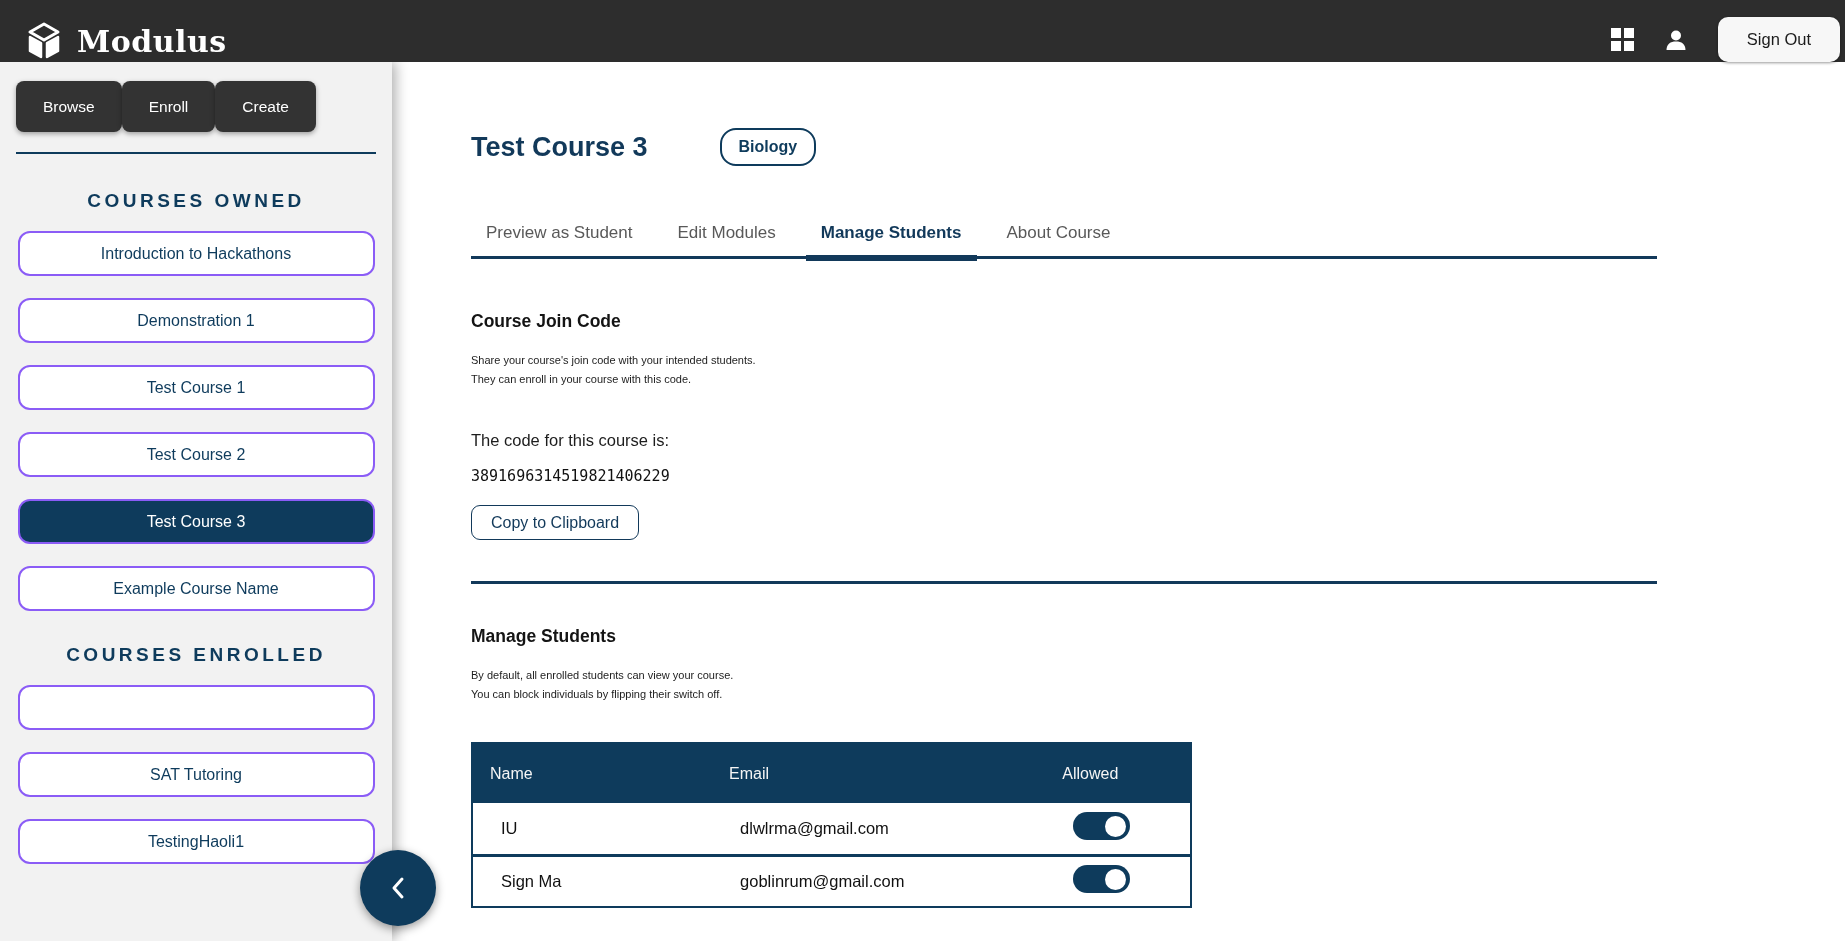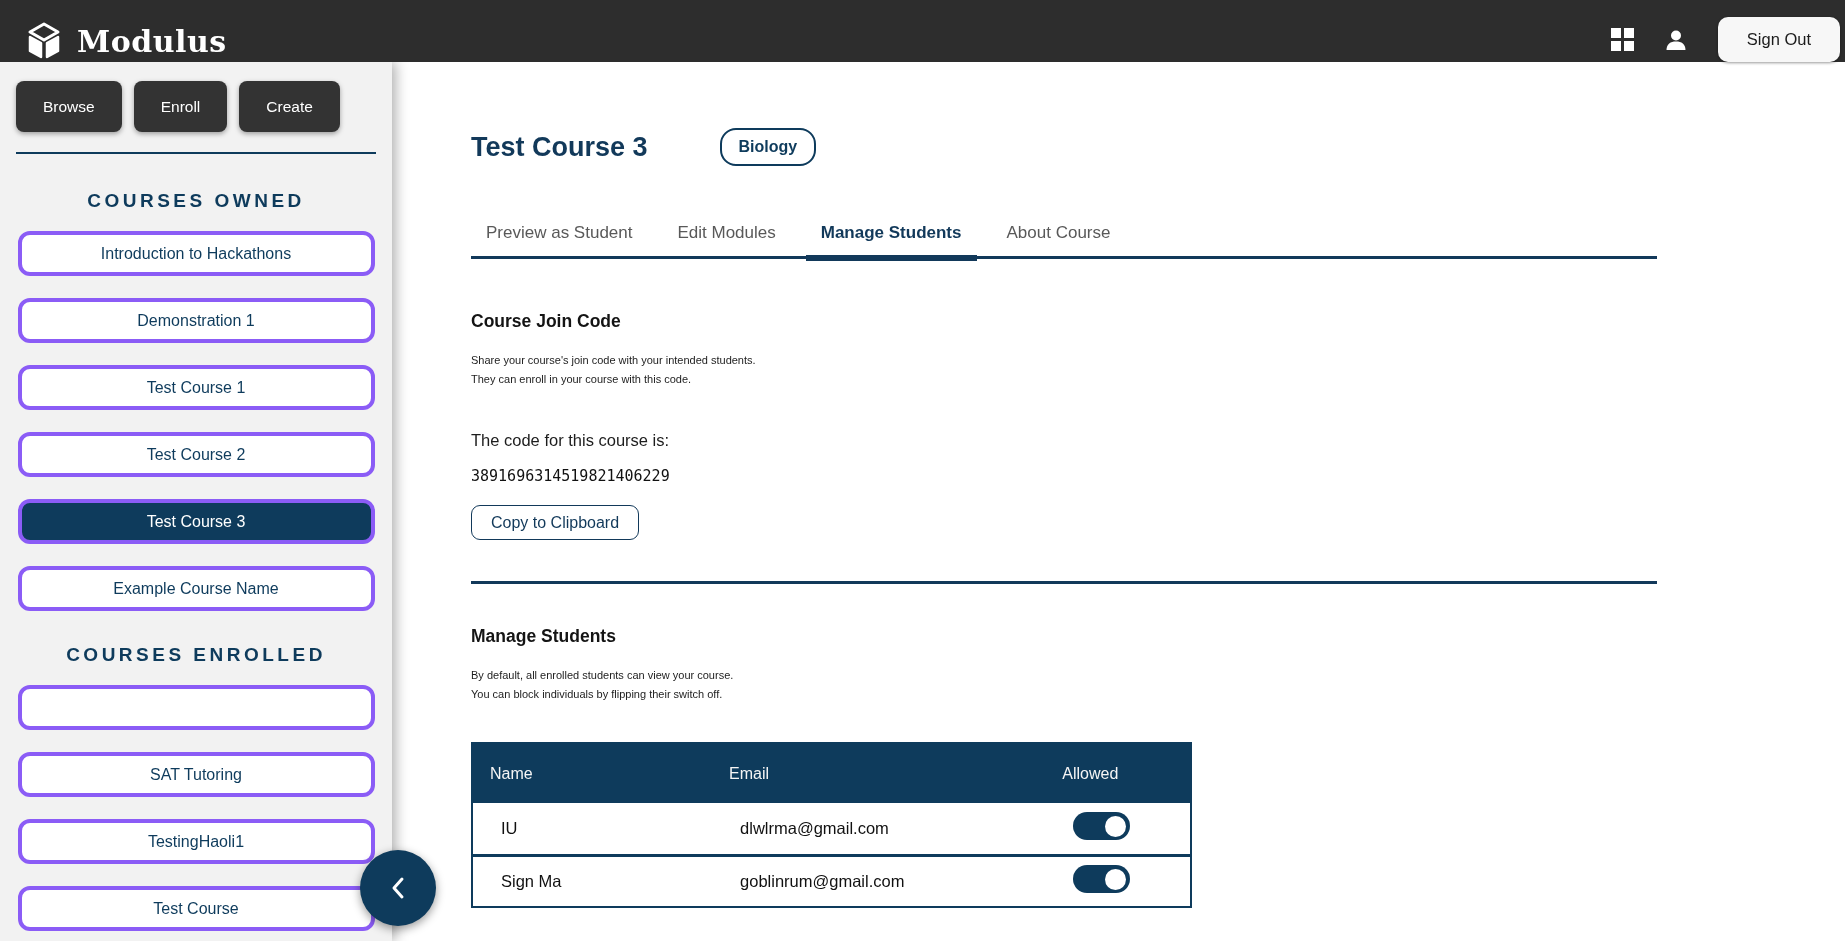--- a/index.html
+++ b/index.html
@@ -20,30 +20,30 @@
   .signout-btn { background:#f7f7f7; color:#1c1c1c; font-size:16.5px; border:none;
                  border-radius:10px; height:45px; padding:0 29px; cursor:pointer;
                  font-family:inherit; box-shadow:0 1px 3px rgba(0,0,0,.4); }
 
   
   .layout { display:flex; height:879px; }
 
   
   .sidebar { width:392px; background:#f2f2f2; position:relative; z-index:20;
              box-shadow:4px 0 12px rgba(0,0,0,.30); padding-top:19px; flex:none; }
-  .actions { display:flex; padding:0 16px; gap:12px; }
+  .actions { display:flex; padding:0 16px; gap:0; }
   .action-btn { background:#333333; color:#fff; border:none; border-radius:8px;
                 height:51px; padding:0 27px; font-size:15.5px; font-family:inherit;
                 cursor:pointer; box-shadow:0 2px 5px rgba(0,0,0,.35); }
   .sidebar-divider { height:2px; background:#0e3b5c; margin:20px 16px 0; }
   .section-label { text-align:center; color:#0e3b5c; font-weight:bold; font-size:19px;
                    letter-spacing:3.5px; margin-top:36px; }
   .course-list { margin-top:19px; }
   .course-btn { width:357px; margin:0 auto 22px; height:45px; background:#fff;
-                border:4px solid #8b5cf6; border-radius:12px; color:#0e3b5c;
+                border:2px solid #8b5cf6; border-radius:12px; color:#0e3b5c;
                 font-size:16px; font-family:inherit; display:flex; align-items:center;
                 justify-content:center; cursor:pointer; }
   .course-btn.selected { background:#0e3b5c; color:#ffffff; }
   .collapse-btn { position:absolute; left:360px; top:788px; width:76px; height:76px;
                   border-radius:50%; background:#0e3b5c; border:none; cursor:pointer;
                   display:flex; align-items:center; justify-content:center;
                   box-shadow:0 3px 10px rgba(0,0,0,.4); z-index:30; }
 
   
   .main { flex:1; padding-left:79px; background:#fff; }
@@ -137,21 +137,20 @@
       <button class="course-btn">Test Course 2</button>
       <button class="course-btn selected">Test Course 3</button>
       <button class="course-btn">Example Course Name</button>
     </div>
 
     <div class="section-label" style="margin-top:33px;">COURSES ENROLLED</div>
     <div class="course-list">
       <button class="course-btn"></button>
       <button class="course-btn">SAT Tutoring</button>
       <button class="course-btn">TestingHaoli1</button>
-      <button class="course-btn">Test Course</button>
     </div>
 
     <button class="collapse-btn">
       <span style="display:flex;">
         <svg width="24" height="30" viewBox="0 0 24 30">
           <polyline points="16,6 8,15 16,24" fill="none" stroke="#fff" stroke-width="3" stroke-linecap="round" stroke-linejoin="round"></polyline>
         </svg>
       </span>
     </button>
   </aside>

